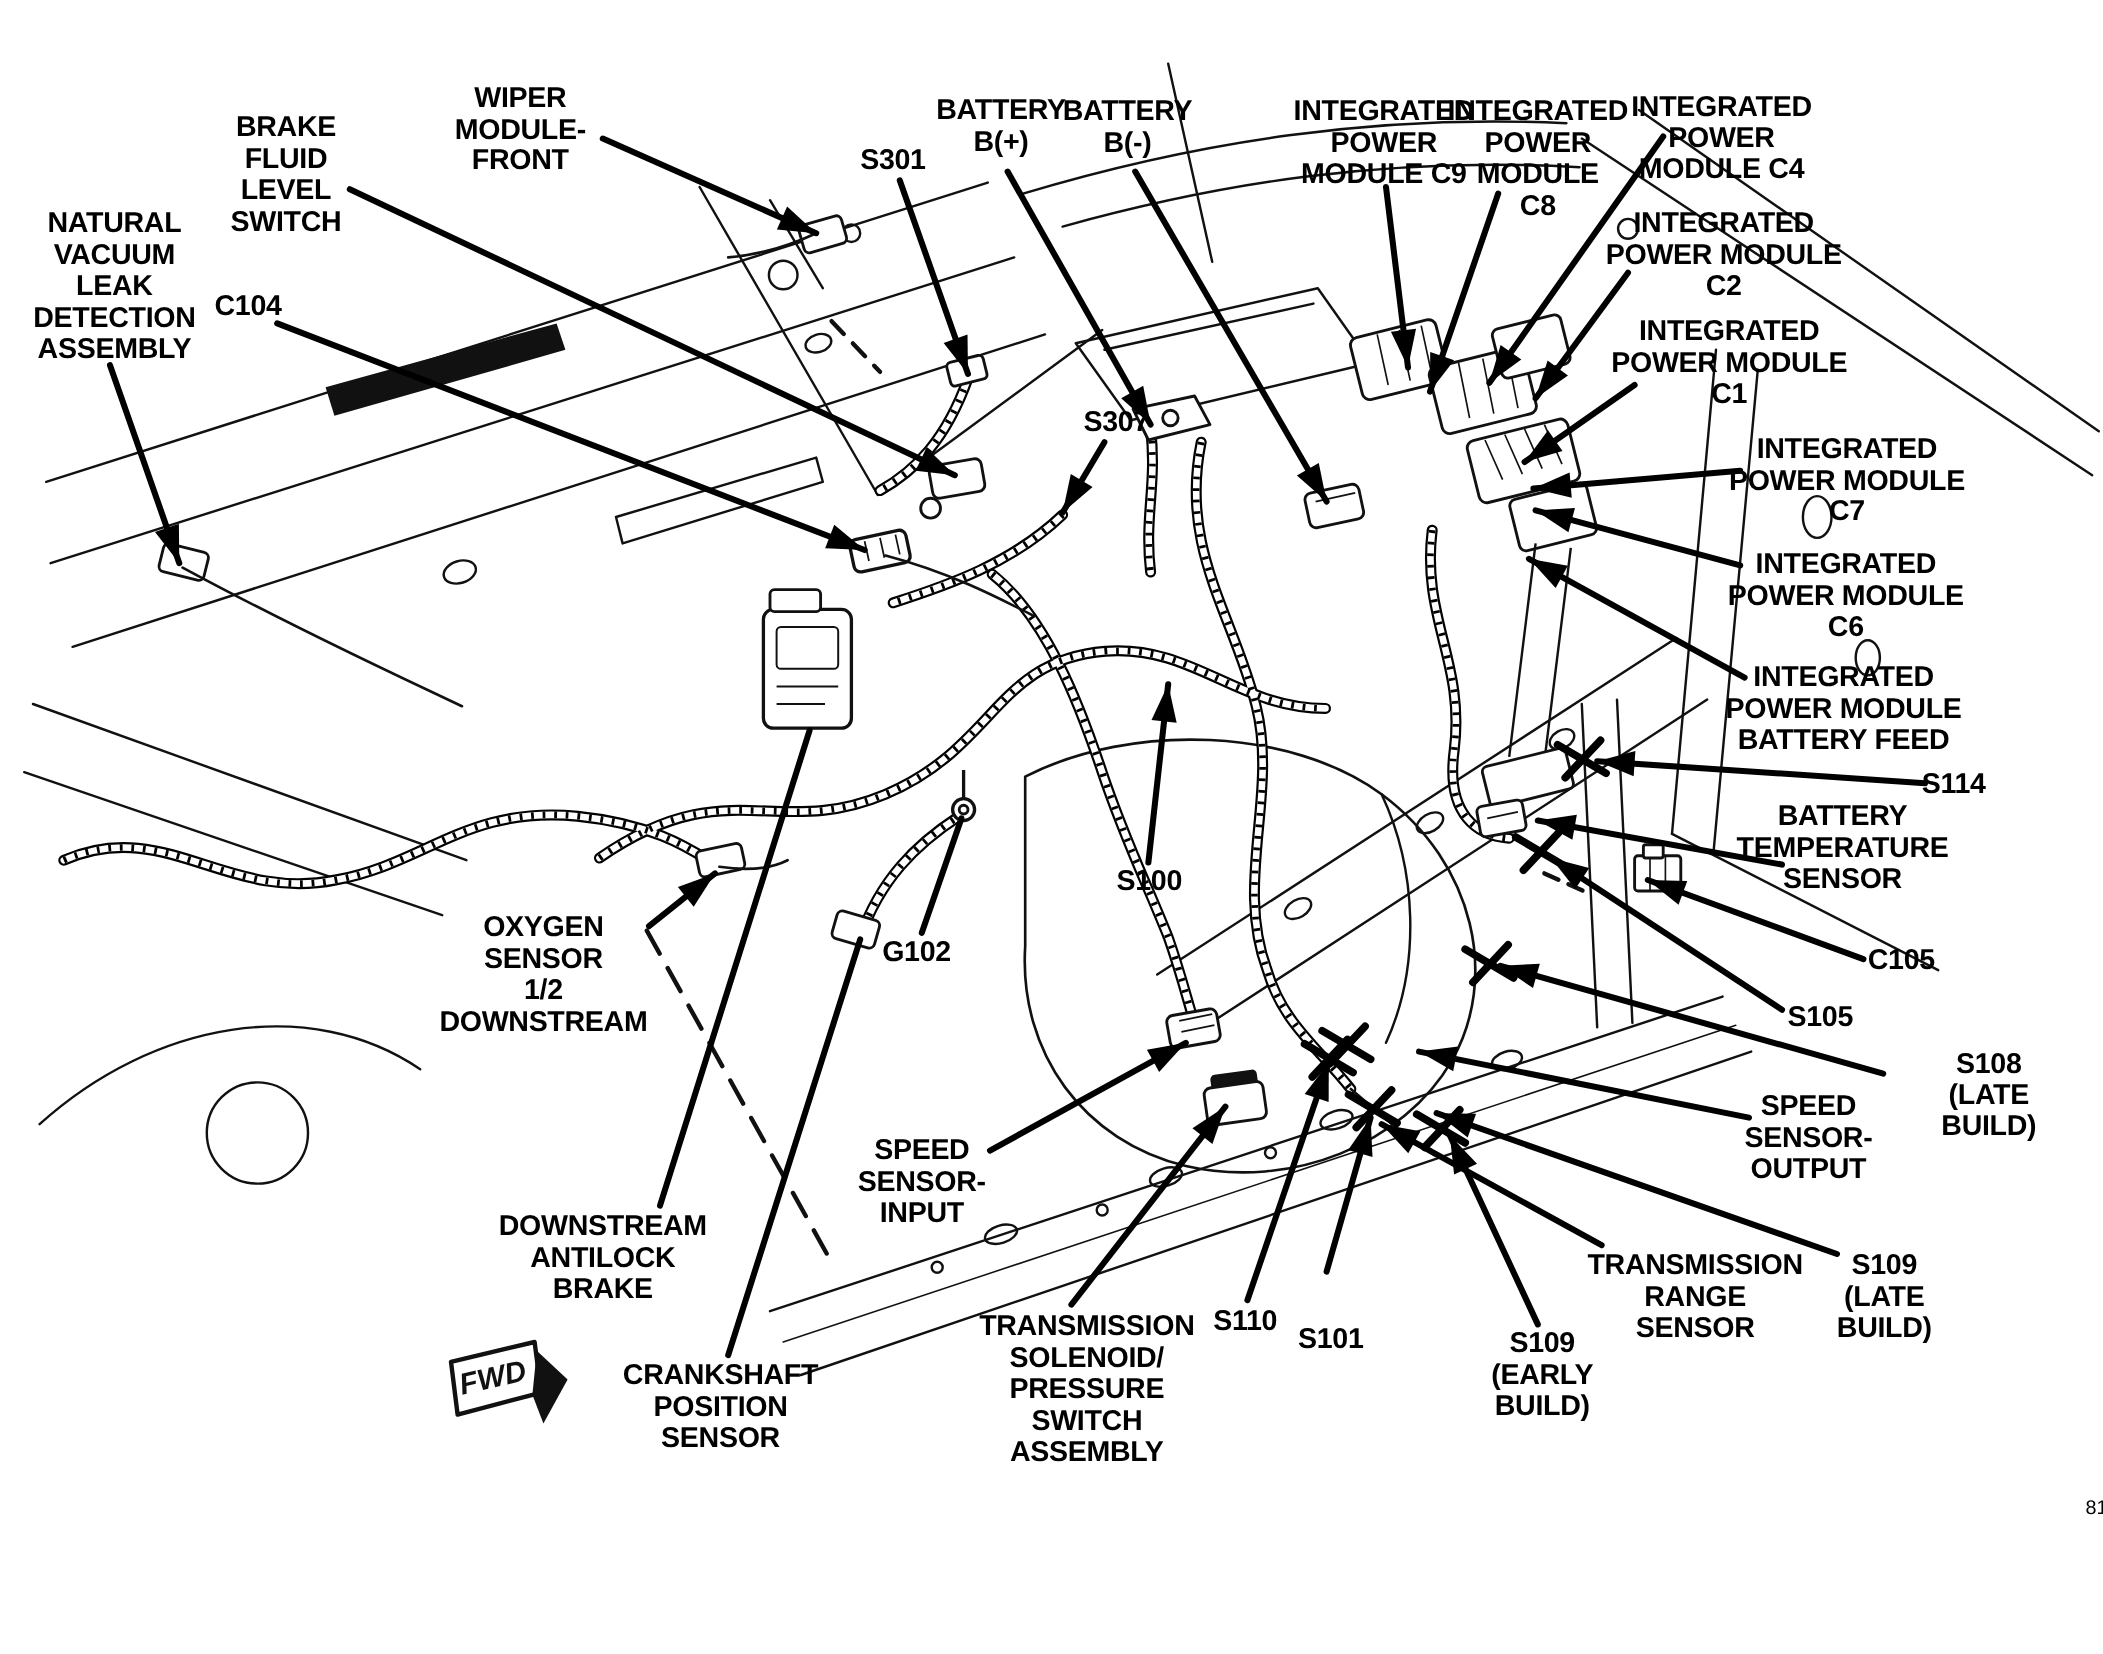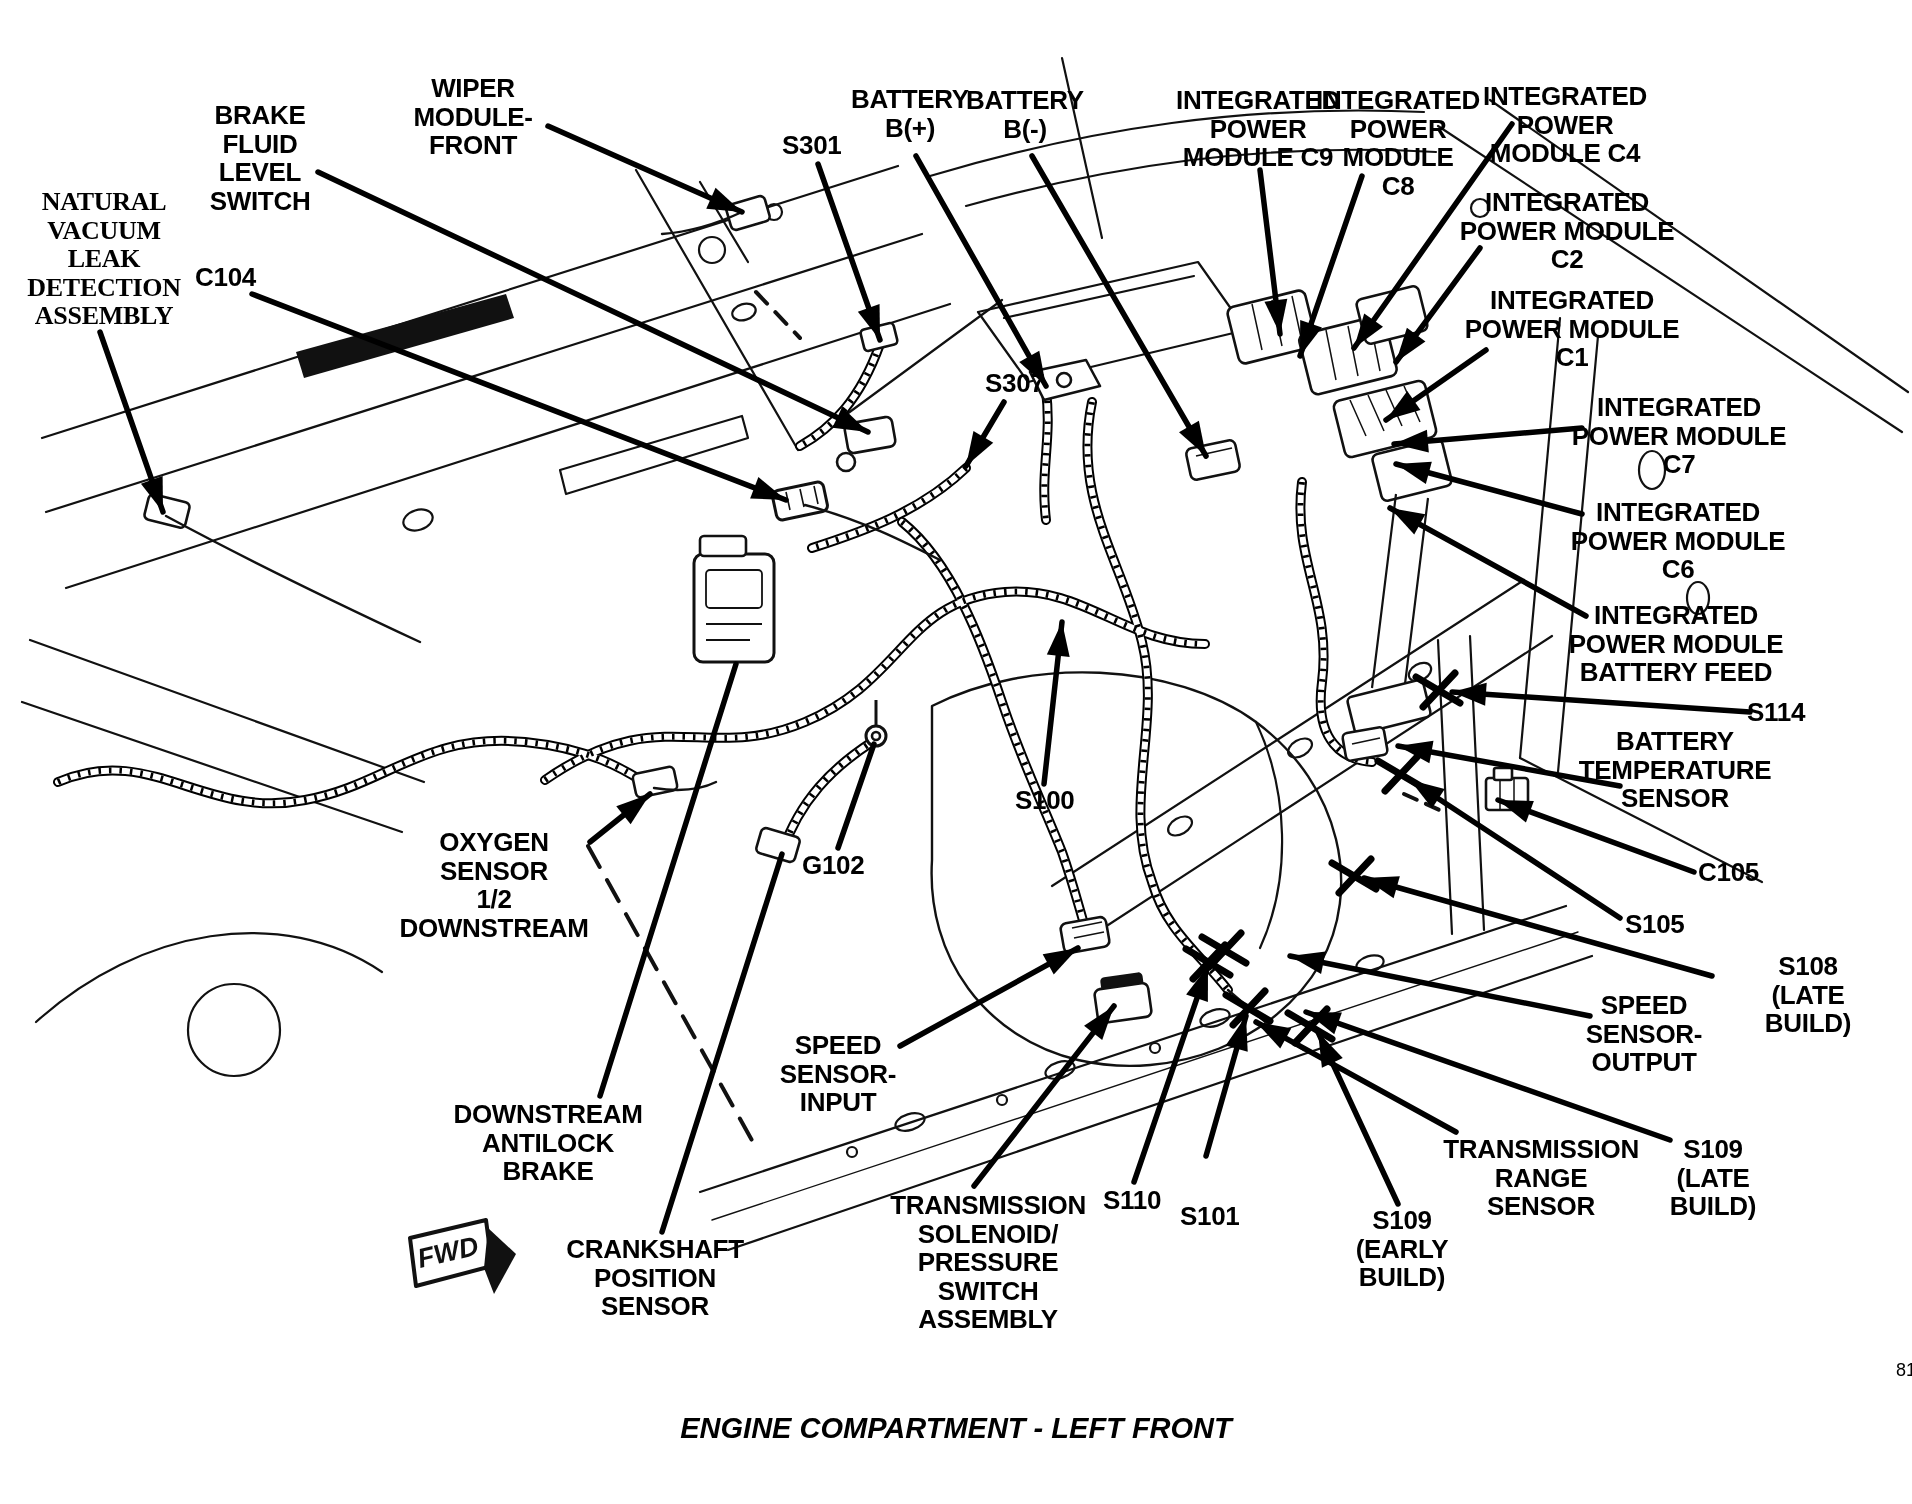--- a/index.html
+++ b/index.html
@@ -274,21 +274,21 @@
         <line x1="1186" y1="949" x2="1230" y2="975" stroke="#000" stroke-width="7" stroke-linecap="round"></line>
         <line x1="1193" y1="979" x2="1225" y2="945" stroke="#000" stroke-width="7" stroke-linecap="round"></line>
       </g>
       <g>
         <line x1="1288" y1="1013" x2="1332" y2="1039" stroke="#000" stroke-width="7" stroke-linecap="round"></line>
         <line x1="1295" y1="1043" x2="1327" y2="1009" stroke="#000" stroke-width="7" stroke-linecap="round"></line>
       </g>
     </svg>
 
   <div id="labels-layer">
-      <div class="dlabel" style="left: 104px; top: 188px; font-family: Liberation Serif, serif;">
+      <div class="dlabel" style="left: 104px; top: 188px;">
         <div>NATURAL</div>
         <div>VACUUM</div>
         <div>LEAK</div>
         <div>DETECTION</div>
         <div>ASSEMBLY</div>
       </div>
       <div class="dlabel" style="left: 260px; top: 101px;">
         <div>BRAKE</div>
         <div>FLUID</div>
         <div>LEVEL</div>
@@ -437,15 +437,14 @@
         <div>S100</div>
       </div>
     </div>
 
   <svg class="fwd" viewBox="0 0 130 100">
     <polygon points="6,26 82,8 88,54 12,74" fill="#fff" stroke="#111" stroke-width="4" stroke-linejoin="round"></polygon>
     <polygon points="84,16 112,42 90,82 80,56" fill="#111"></polygon>
     <text x="16" y="56" transform="rotate(-13 16 56)" font-family="Liberation Sans, sans-serif" font-size="27" font-style="italic" font-weight="bold" fill="#111">FWD</text>
   </svg>
 
-  <div class="title">ENGINE COMPARTMENT - LEFT FRONT</div>
   <div class="figcode">810e10b9</div>
 </div>
 
 </body></html>

